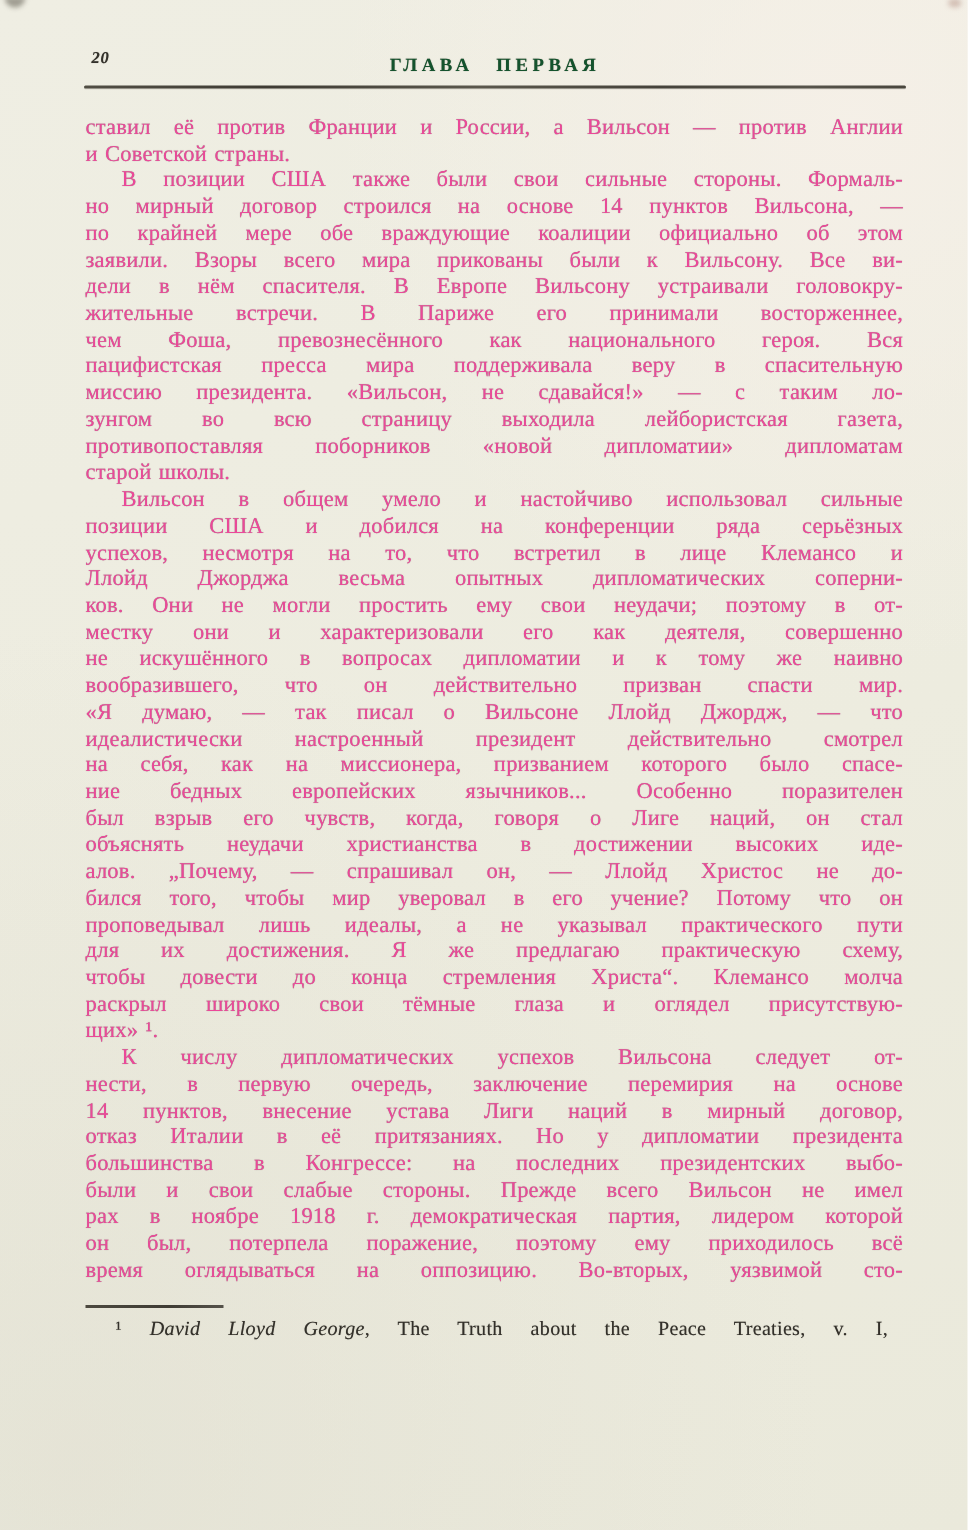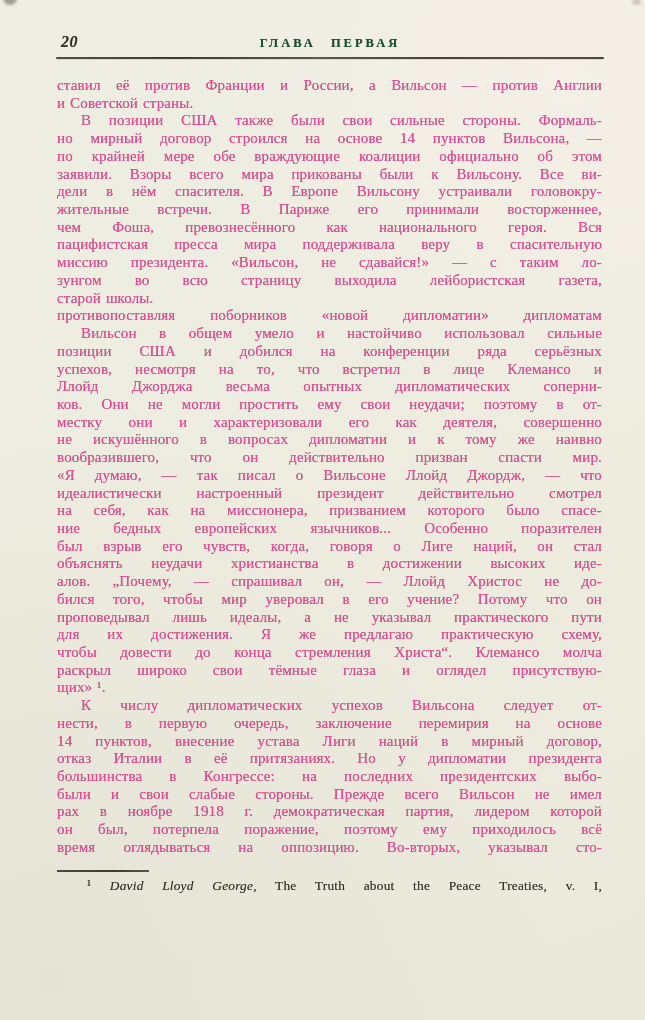--- a/index.html
+++ b/index.html
@@ -16,21 +16,21 @@
     background:rgba(62,57,46,.45); border-radius:0 0 7px 7px; filter:blur(1.6px);
   }
   .scan-smudge-tr{
     position:absolute; right:4px; top:-1px; width:9px; height:6px;
     background:rgba(140,84,70,.30); border-radius:50%; filter:blur(1.6px);
   }
   .running-row{ position:absolute; left:57px; top:32px; width:546px; height:22px;
     color:#33312a; }
   .page-num{
     position:absolute; left:4px; top:1px;
-    font-style:italic; font-weight:bold; font-size:16px; letter-spacing:.5px;
+    font-style:italic; font-weight:bold; font-size:11px; letter-spacing:.5px;
     text-shadow:0 0 .5px rgba(50,47,38,.55);
   }
   .running-head{
     position:absolute; left:0; top:4px; width:100%; text-align:center;
     font-size:12.5px; font-weight:bold; letter-spacing:3px; word-spacing:9px;
     color:#14532d; text-shadow:0 0 .6px rgba(55,52,42,.6);
   }
   .head-rule{
     position:absolute; left:56px; top:57px; width:548px; height:2.4px;
     background:linear-gradient(90deg,#514e44,#3e3b33 22%,#5a574c 48%,#45423a 70%,#56534a 88%,#49463d);
@@ -43,21 +43,21 @@
     text-shadow:0 0 .5px rgba(52,49,41,.55);
   }
   .line{ text-align:justify; text-align-last:justify; }
   .line.indent{ text-indent:24px; }
   .line.para-end{ text-align-last:left; }
   .footnote-rule{
     position:absolute; left:57px; top:870px; width:92px; height:1.7px;
     background:linear-gradient(90deg,#4c493f,#3f3c34 60%,#55524a);
   }
   .footnote-text{
-    position:absolute; left:57px; top:877px; width:545px;
+    position:absolute; left:47px; top:877px; width:545px;
     font-size:13.4px; line-height:18.6px; color:#33302a;
     letter-spacing:.2px; text-shadow:0 0 .5px rgba(52,49,41,.5);
   }
   .fn-line.justify{ text-align:justify; text-align-last:justify; }
   .fn-line.indent{ text-indent:30px; }
   .fn-line .italic{ font-style:italic; }
 </style>
 </head>
 <body>
 
@@ -76,22 +76,22 @@
     <div class="line indent">В позиции США также были свои сильные стороны. Формаль-</div>
     <div class="line">но мирный договор строился на основе 14 пунктов Вильсона, —</div>
     <div class="line">по крайней мере обе враждующие коалиции официально об этом</div>
     <div class="line">заявили. Взоры всего мира прикованы были к Вильсону. Все ви-</div>
     <div class="line">дели в нём спасителя. В Европе Вильсону устраивали головокру-</div>
     <div class="line">жительные встречи. В Париже его принимали восторженнее,</div>
     <div class="line">чем Фоша, превознесённого как национального героя. Вся</div>
     <div class="line">пацифистская пресса мира поддерживала веру в спасительную</div>
     <div class="line">миссию президента. «Вильсон, не сдавайся!» — с таким ло-</div>
     <div class="line">зунгом во всю страницу выходила лейбористская газета,</div>
+    <div class="line">противопоставляя поборников «новой дипломатии» дипломатам</div>
     <div class="line para-end">старой школы.</div>
-    <div class="line">противопоставляя поборников «новой дипломатии» дипломатам</div>
     <div class="line indent">Вильсон в общем умело и настойчиво использовал сильные</div>
     <div class="line">позиции США и добился на конференции ряда серьёзных</div>
     <div class="line">успехов, несмотря на то, что встретил в лице Клемансо и</div>
     <div class="line">Ллойд Джорджа весьма опытных дипломатических соперни-</div>
     <div class="line">ков. Они не могли простить ему свои неудачи; поэтому в от-</div>
     <div class="line">местку они и характеризовали его как деятеля, совершенно</div>
     <div class="line">не искушённого в вопросах дипломатии и к тому же наивно</div>
     <div class="line">вообразившего, что он действительно призван спасти мир.</div>
     <div class="line">«Я думаю, — так писал о Вильсоне Ллойд Джордж, — что</div>
     <div class="line">идеалистически настроенный президент действительно смотрел</div>
@@ -107,19 +107,19 @@
     <div class="line">раскрыл широко свои тёмные глаза и оглядел присутствую-</div>
     <div class="line para-end">щих» ¹.</div>
     <div class="line indent">К числу дипломатических успехов Вильсона следует от-</div>
     <div class="line">нести, в первую очередь, заключение перемирия на основе</div>
     <div class="line">14 пунктов, внесение устава Лиги наций в мирный договор,</div>
     <div class="line">отказ Италии в её притязаниях. Но у дипломатии президента</div>
     <div class="line">большинства в Конгрессе: на последних президентских выбо-</div>
     <div class="line">были и свои слабые стороны. Прежде всего Вильсон не имел</div>
     <div class="line">рах в ноябре 1918 г. демократическая партия, лидером которой</div>
     <div class="line">он был, потерпела поражение, поэтому ему приходилось всё</div>
-    <div class="line">время оглядываться на оппозицию. Во-вторых, указывал сто-</div>
+    <div class="line">время оглядываться на оппозицию. Во-вторых, уязвимой сто-</div>
   </div>
 
 <div class="footnote-rule"></div>
 <div class="footnote-text">
     <div class="fn-line justify indent"><span>¹ </span><span class="italic">David Lloyd George</span><span>, The Truth about the Peace Treaties, v. I,</span></div>
   </div>
 
 </body></html>

